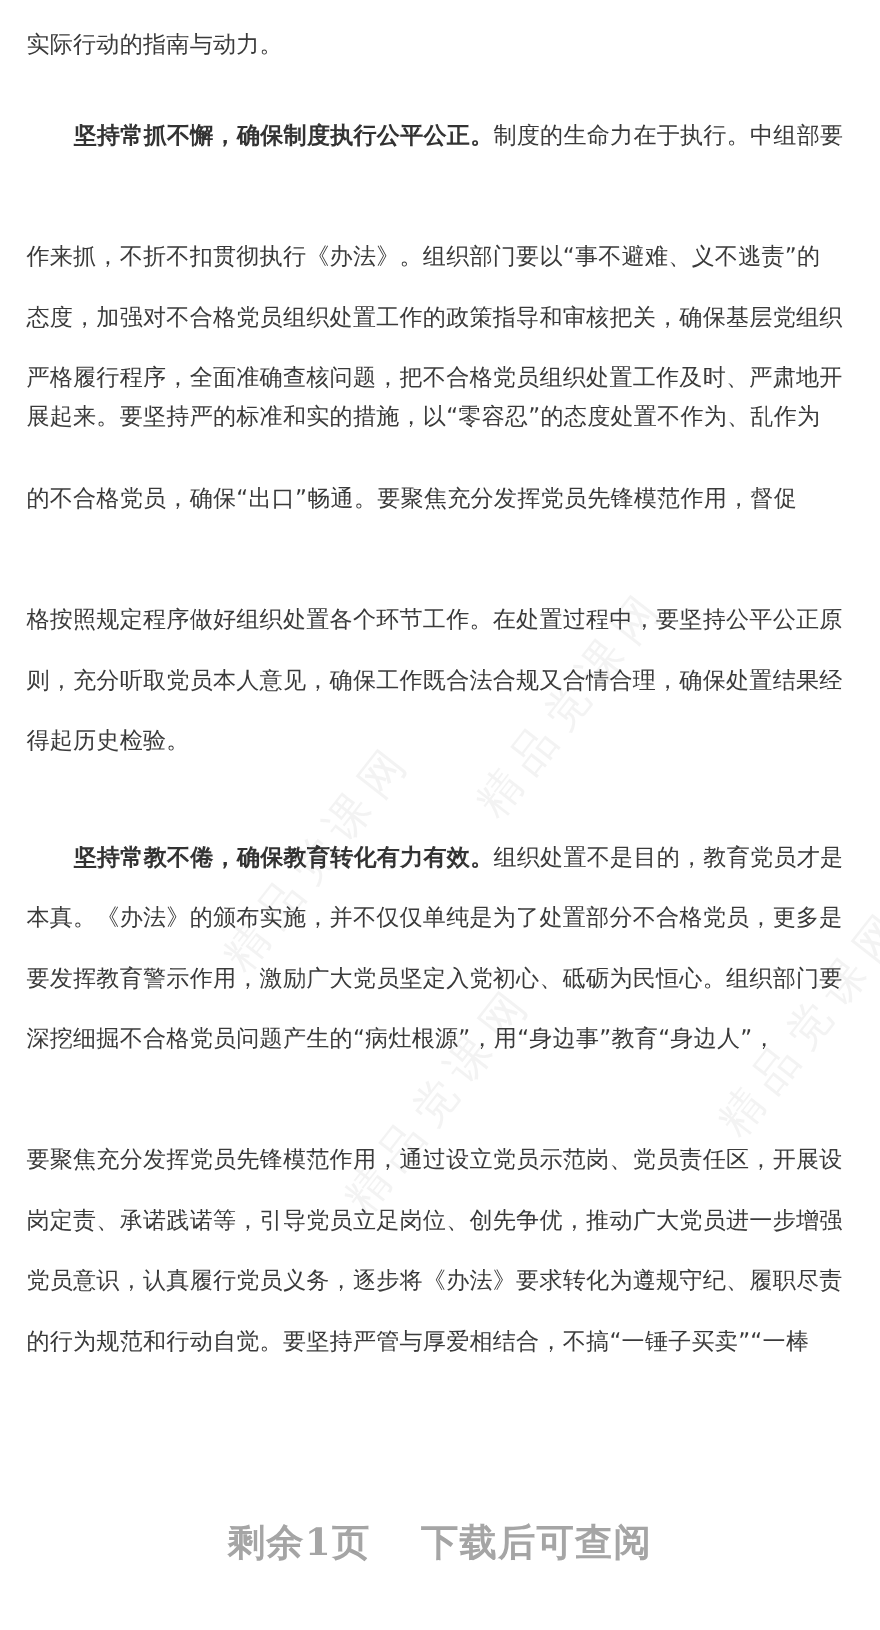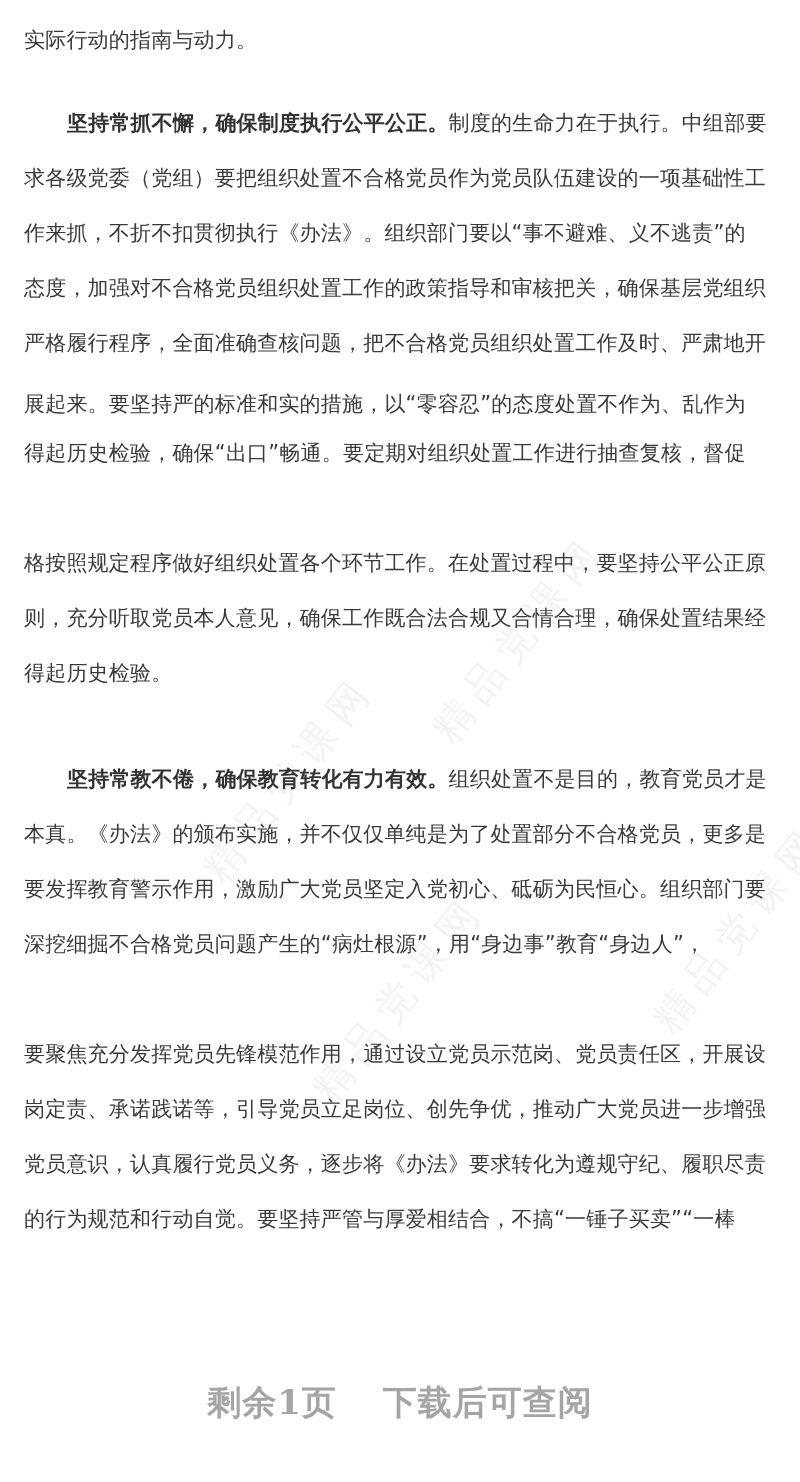--- a/index.html
+++ b/index.html
@@ -68,26 +68,25 @@
   <div class="watermark" style="left:190px; top:860px;">精品党课网</div>
   <div class="watermark" style="left:420px; top:720px;">精品党课网</div>
   <div class="watermark" style="left:640px; top:1010px;">精品党课网</div>
   <div class="watermark" style="left:300px; top:1080px;">精品党课网</div>
 
   <div class="line" style="top:14px;">实际行动的指南与动力。</div>
 
   <div class="line indent" style="top:97px;">
     <span class="bold">坚持常抓不懈，确保制度执行公平公正。</span><span>制度的生命力在于执行。中组部要</span>
   </div>
-  <div class="line" style="top:152px;">求各级党委（党组）要把组织处置不合格党员作为党员队伍建设的一项基础性工</div>
   <div class="line" style="top:207px;">作来抓，不折不扣贯彻执行《办法》。组织部门要以“事不避难、义不逃责”的</div>
   <div class="line" style="top:262px;">态度，加强对不合格党员组织处置工作的政策指导和审核把关，确保基层党组织</div>
   <div class="line" style="top:317px;">严格履行程序，全面准确查核问题，把不合格党员组织处置工作及时、严肃地开</div>
-  <div class="line" style="top:378px;">展起来。要坚持严的标准和实的措施，以“零容忍”的态度处置不作为、乱作为</div>
-  <div class="line" style="top:427px;">得起历史检验，确保“出口”畅通。要定期对组织处置工作进行抽查复核，督促</div>
+  <div class="line" style="top:352px;">展起来。要坚持严的标准和实的措施，以“零容忍”的态度处置不作为、乱作为</div>
+  <div class="line" style="top:427px;">的不合格党员，确保“出口”畅通。要聚焦充分发挥党员先锋模范作用，督促</div>
   <div class="line" style="top:537px;">格按照规定程序做好组织处置各个环节工作。在处置过程中，要坚持公平公正原</div>
   <div class="line" style="top:592px;">则，充分听取党员本人意见，确保工作既合法合规又合情合理，确保处置结果经</div>
   <div class="line" style="top:647px;">得起历史检验。</div>
 
   <div class="line indent" style="top:753px;">
     <span class="bold">坚持常教不倦，确保教育转化有力有效。</span><span>组织处置不是目的，教育党员才是</span>
   </div>
   <div class="line" style="top:808px;">本真。《办法》的颁布实施，并不仅仅单纯是为了处置部分不合格党员，更多是</div>
   <div class="line" style="top:863px;">要发挥教育警示作用，激励广大党员坚定入党初心、砥砺为民恒心。组织部门要</div>
   <div class="line" style="top:918px;">深挖细掘不合格党员问题产生的“病灶根源”，用“身边事”教育“身边人”，</div>

